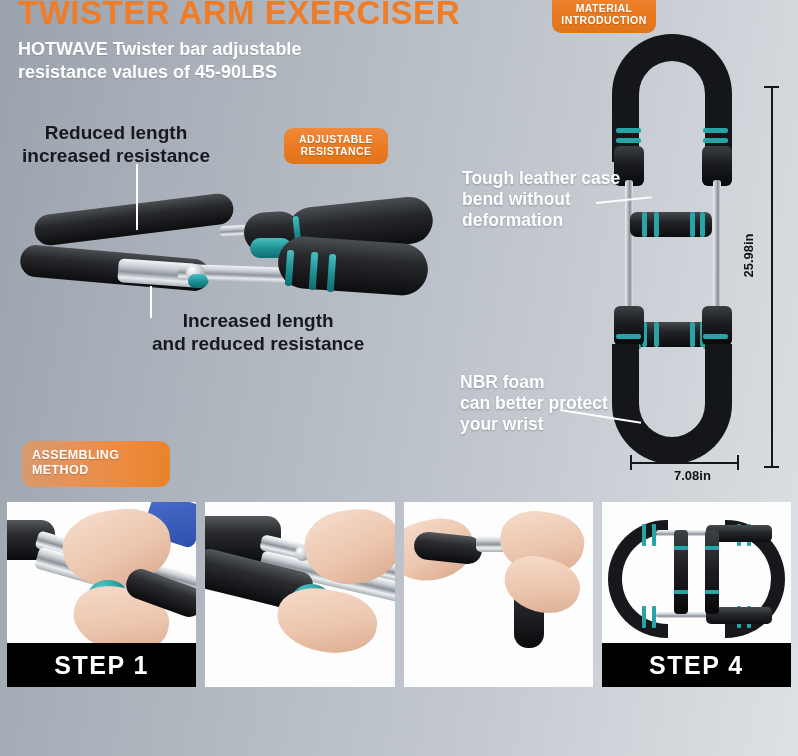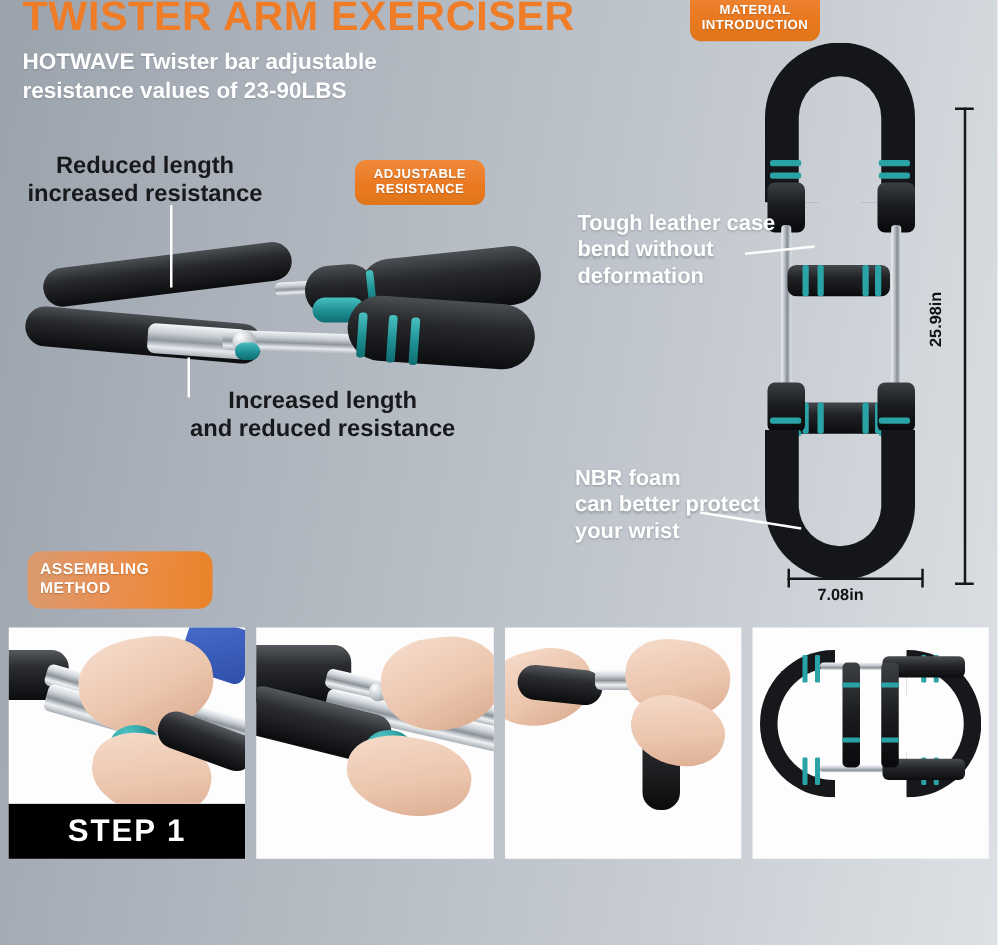--- a/index.html
+++ b/index.html
@@ -171,21 +171,21 @@
   .s4-blk {
     position:absolute; border-radius:4px;
     background:linear-gradient(180deg,#3d4044 0%,#1a1c1f 50%,#08090b 100%);
   }
 </style>
 </head>
 <body>
 
 <div class="title">TWISTER ARM EXERCISER</div>
 <div class="subtitle">HOTWAVE Twister bar adjustable
-resistance values of 23-90LBS</div>
+resistance values of 45-90LBS</div>
 
 <div class="badge badge-material">MATERIAL
 INTRODUCTION</div>
 <div class="badge badge-adjustable">ADJUSTABLE
 RESISTANCE</div>
 <div class="badge badge-assembling">ASSEMBLING
 METHOD</div>
 
 <div class="prod-left">
 
@@ -242,21 +242,21 @@
 </div>
 
 <div class="dim-line dim-v" style="left:771px; top:86px; height:382px;"></div>
 <div class="tick-h" style="left:764px; top:86px;"></div>
 <div class="tick-h" style="left:764px; top:466px;"></div>
 <div class="dim-label dim-vert-label" style="left:726px; top:248px;">25.98in</div>
 
 <div class="dim-line dim-h" style="left:630px; top:462px; width:108px;"></div>
 <div class="tick-v" style="left:630px; top:455px;"></div>
 <div class="tick-v" style="left:737px; top:455px;"></div>
-<div class="dim-label" style="left:654px; top:468px;">7.08in</div>
+<div class="dim-label" style="left:674px; top:468px;">7.08in</div>
 
 <div class="callout dark c-reduced">Reduced length
 increased resistance</div>
 <div class="leader v ld1"></div>
 
 <div class="callout dark c-increased">Increased length
 and reduced resistance</div>
 <div class="leader v ld2"></div>
 
 <div class="callout light c-leather">Tough leather case
@@ -334,15 +334,16 @@
         <div class="s4-grip" style="left:104px; top:105px; width:66px;"></div>
 
         <div class="s4-blk" style="left:72px; top:28px; width:14px; height:84px;"></div>
         <div class="s4-blk" style="right:72px; top:28px; width:14px; height:84px;"></div>
         <div class="s4-ring" style="left:72px; top:44px; width:14px; height:4px;"></div>
         <div class="s4-ring" style="left:72px; top:88px; width:14px; height:4px;"></div>
         <div class="s4-ring" style="right:72px; top:44px; width:14px; height:4px;"></div>
         <div class="s4-ring" style="right:72px; top:88px; width:14px; height:4px;"></div>
       </div>
     </div>
+    <div class="step-caption">STEP 4</div>
   </div>
 
 </div>
 
 </body></html>

